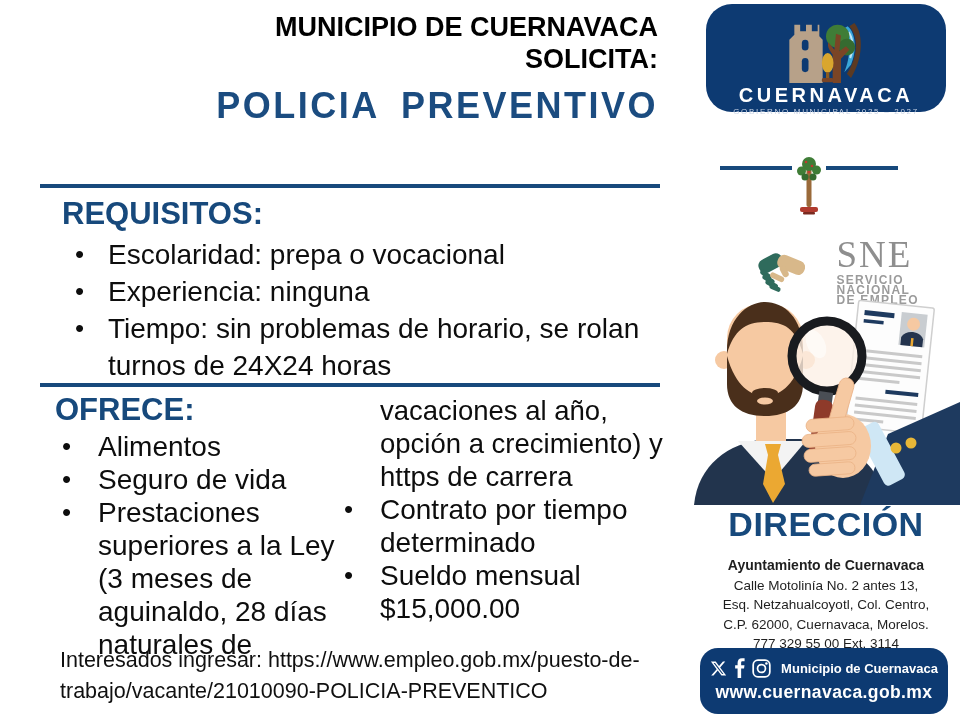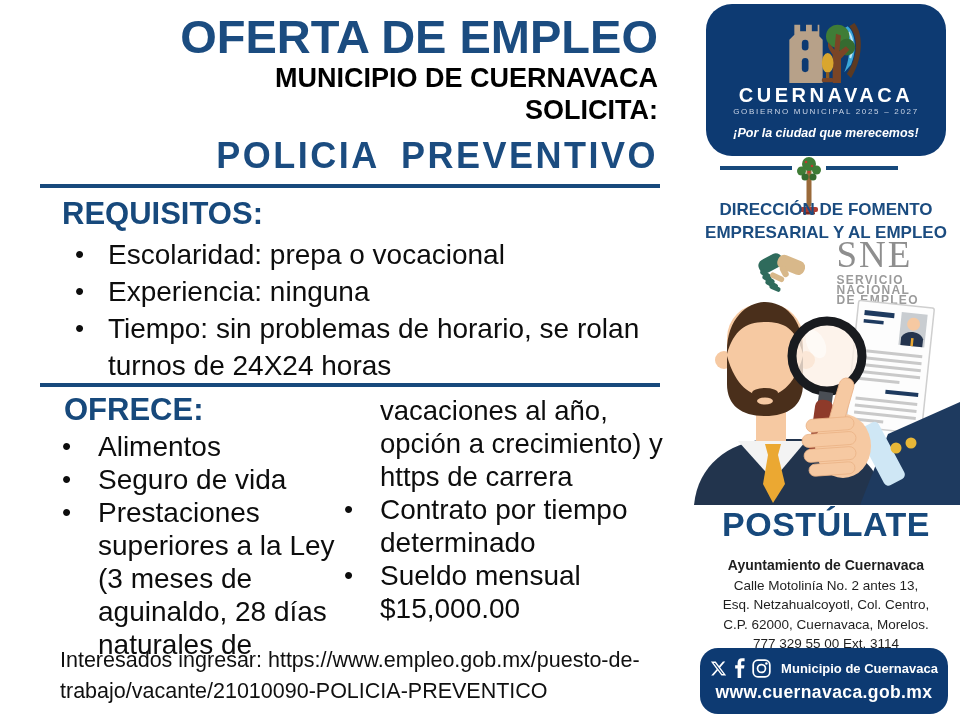--- a/index.html
+++ b/index.html
@@ -10,21 +10,21 @@
   .header{position:absolute;top:12px;left:40px;width:618px;text-align:right;}
   .title{font-size:47px;font-weight:700;color:#1b4c80;line-height:1.08;}
   .sub{font-size:27px;font-weight:700;color:#000;line-height:1.18;}
   .position{font-size:36px;font-weight:700;color:#1b4c80;letter-spacing:2.5px;word-spacing:10px;margin-top:9px;}
 
   .rule{position:absolute;left:40px;width:620px;height:4px;background:#17497c;}
   .rule1{top:184px}.rule2{top:383px}
 
   .sec-heading{position:absolute;font-size:31px;font-weight:700;color:#17497c;}
   .req-heading{top:196px;left:62px;}
-  .ofrece-heading{top:392px;left:64px;}
+  .ofrece-heading{top:392px;left:55px;}
 
   ul.blist{list-style:none;margin:0;padding:0;position:absolute;}
   ul.blist li{position:relative;font-size:28px;color:#0d0d0d;}
   ul.blist li::before{content:"\2022";position:absolute;font-size:26px;}
 
   .req-list{top:236px;left:62px;width:588px;}
   .req-list li{line-height:37px;padding-left:46px;}
   .req-list li::before{left:13px;}
 
   .ofr-left{top:430px;left:56px;width:300px;}
@@ -33,21 +33,21 @@
 
   .ofr-right{position:absolute;top:394px;left:344px;width:325px;}
   .ofr-right .cont{font-size:27.5px;line-height:33px;color:#0d0d0d;padding-left:36px;margin:0;}
   .ofr-right ul{position:static;}
   .ofr-right li{line-height:33px;padding-left:36px;font-size:27.5px;}
   .ofr-right li::before{left:0px;}
 
   .note{position:absolute;top:645px;left:60px;width:586px;font-size:21.5px;line-height:31px;color:#101010;overflow-wrap:break-word;}
 
   
-  .logo-box{position:absolute;left:706px;top:4px;width:240px;height:152px;background:#0d3a72;
+  .logo-box{position:absolute;left:706px;top:4px;width:240px;height:108px;background:#0d3a72;
             border-radius:26px;text-align:center;color:#fff;}
   .logo-box svg{display:block;margin:7px auto 0;}
   .city-name{font-size:20px;font-weight:700;letter-spacing:3.5px;line-height:20px;}
   .gov{font-size:8px;letter-spacing:1.7px;color:#c9d4e6;margin-top:2px;}
   .slogan{font-size:12.5px;font-weight:700;font-style:italic;margin-top:10px;}
 
   .div-line{position:absolute;height:3.5px;background:#17497c;top:166px;width:72px;}
   .div-line.l{left:720px;} .div-line.r{left:826px;}
   .div-tree{position:absolute;left:797px;top:155px;}
 
@@ -74,21 +74,20 @@
   .social-row svg{display:block;}
   .handle{font-size:13px;font-weight:700;margin-left:3px;}
   .website{font-size:17.5px;font-weight:700;letter-spacing:0.4px;margin-top:4px;}
 </style>
 </head>
 <body>
 
 <div id="flyer">
 
   <div class="header">
-    <div class="title">OFERTA DE EMPLEO</div>
     <div class="sub">MUNICIPIO DE CUERNAVACA</div>
     <div class="sub">SOLICITA:</div>
     <div class="position">POLICIA PREVENTIVO</div>
   </div>
 
   <div class="rule rule1"></div>
 
   <div class="sec-heading req-heading">REQUISITOS:</div>
   <ul class="blist req-list">
     <li>Escolaridad: prepa o vocacional</li>
@@ -143,24 +142,20 @@
     <circle cx="19.5" cy="15" r="4.5" fill="#3f7d37"></circle>
     <circle cx="8" cy="22" r="3.5" fill="#356b30"></circle>
     <circle cx="16" cy="22" r="3.5" fill="#356b30"></circle>
     <circle cx="9" cy="7" r="1.3" fill="#c13b2e"></circle>
     <circle cx="15" cy="11" r="1.3" fill="#c13b2e"></circle>
     <circle cx="12" cy="17" r="1.3" fill="#c13b2e"></circle>
     <rect x="3" y="52" width="18" height="5" rx="2" fill="#b03a2e"></rect>
     <rect x="6" y="57" width="12" height="2.5" rx="1" fill="#7a2a20"></rect>
   </svg>
 
-  <div class="direction">
-    <div>DIRECCIÓN DE FOMENTO</div>
-    <div>EMPRESARIAL Y AL EMPLEO</div>
-  </div>
 
   <div class="sne">
     <svg width="56" height="52" viewBox="0 0 60 52">
       <rect x="0" y="6" width="32" height="18" rx="8" fill="#2f6b5c" transform="rotate(-28 16 15)"></rect>
       <rect x="2" y="26" width="16" height="6.5" rx="3.2" fill="#2f6b5c" transform="rotate(38 10 29)"></rect>
       <rect x="5" y="32" width="17" height="6.5" rx="3.2" fill="#2f6b5c" transform="rotate(33 13 35)"></rect>
       <rect x="9" y="38" width="17" height="6.5" rx="3.2" fill="#2f6b5c" transform="rotate(28 17 41)"></rect>
       <rect x="14" y="43" width="15" height="6" rx="3" fill="#2f6b5c" transform="rotate(24 21 46)"></rect>
       <rect x="24" y="8" width="36" height="18" rx="8" fill="#d8b88a" transform="rotate(22 42 17)"></rect>
       <rect x="15" y="29" width="19" height="7" rx="3.5" fill="#d8b88a" transform="rotate(26 24 32)"></rect>
@@ -223,21 +218,21 @@
     <circle cx="221" cy="151" r="5.5" fill="#e8b737"></circle>
 
     <ellipse cx="153" cy="154" rx="28" ry="32" fill="#f6c9a2"></ellipse>
     <rect x="150" y="86" width="15" height="50" rx="7.5" fill="#f6c9a2" stroke="#eab286" stroke-width="0.8" transform="rotate(16 157 90)"></rect>
     <rect x="116" y="126" width="48" height="13" rx="6.5" fill="#f6c9a2" stroke="#eab286" stroke-width="0.8" transform="rotate(-4 140 132)"></rect>
     <rect x="112" y="141" width="54" height="13" rx="6.5" fill="#f6c9a2" stroke="#eab286" stroke-width="0.8" transform="rotate(-4 139 147)"></rect>
     <rect x="114" y="156" width="52" height="13" rx="6.5" fill="#f6c9a2" stroke="#eab286" stroke-width="0.8" transform="rotate(-4 140 162)"></rect>
     <rect x="119" y="171" width="46" height="12" rx="6" fill="#f6c9a2" stroke="#eab286" stroke-width="0.8" transform="rotate(-4 142 177)"></rect>
   </svg>
 
-  <div class="cta">POSTÚLATE</div>
+  <div class="cta">DIRECCIÓN</div>
 
   <div class="address">
     <div class="a1">Ayuntamiento de Cuernavaca</div>
     <div>Calle Motolinía No. 2 antes 13,</div>
     <div>Esq. Netzahualcoyotl, Col. Centro,</div>
     <div>C.P. 62000, Cuernavaca, Morelos.</div>
     <div>777 329 55 00 Ext. 3114</div>
   </div>
 
   <div class="social-box">

